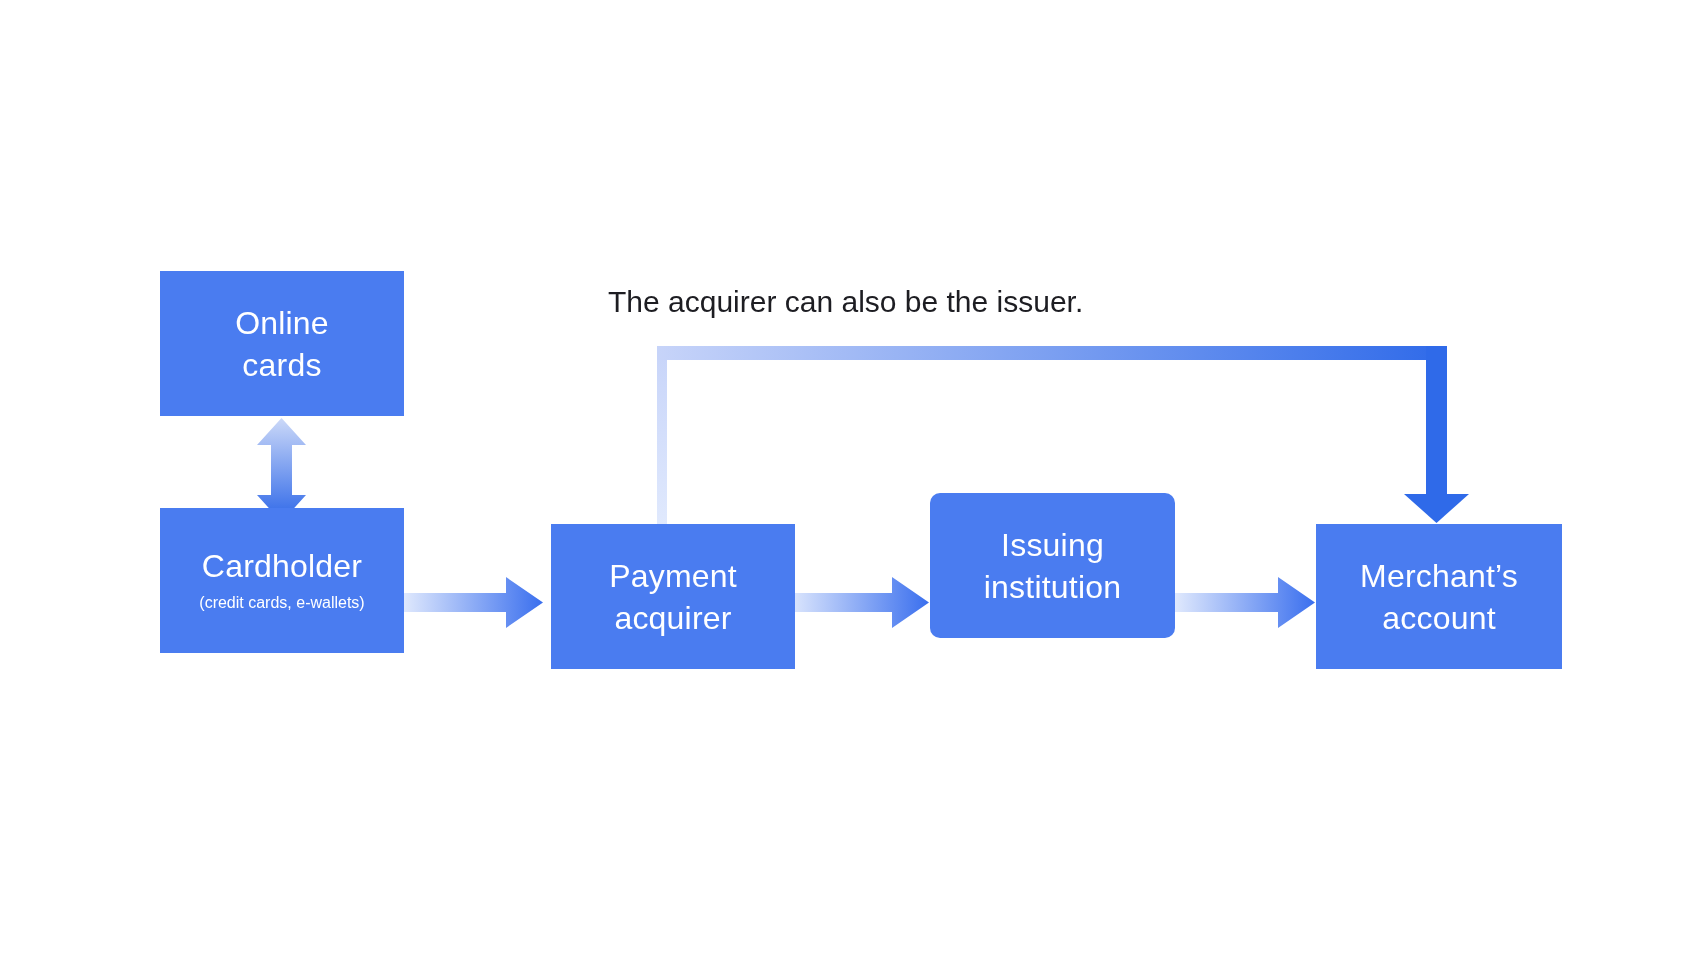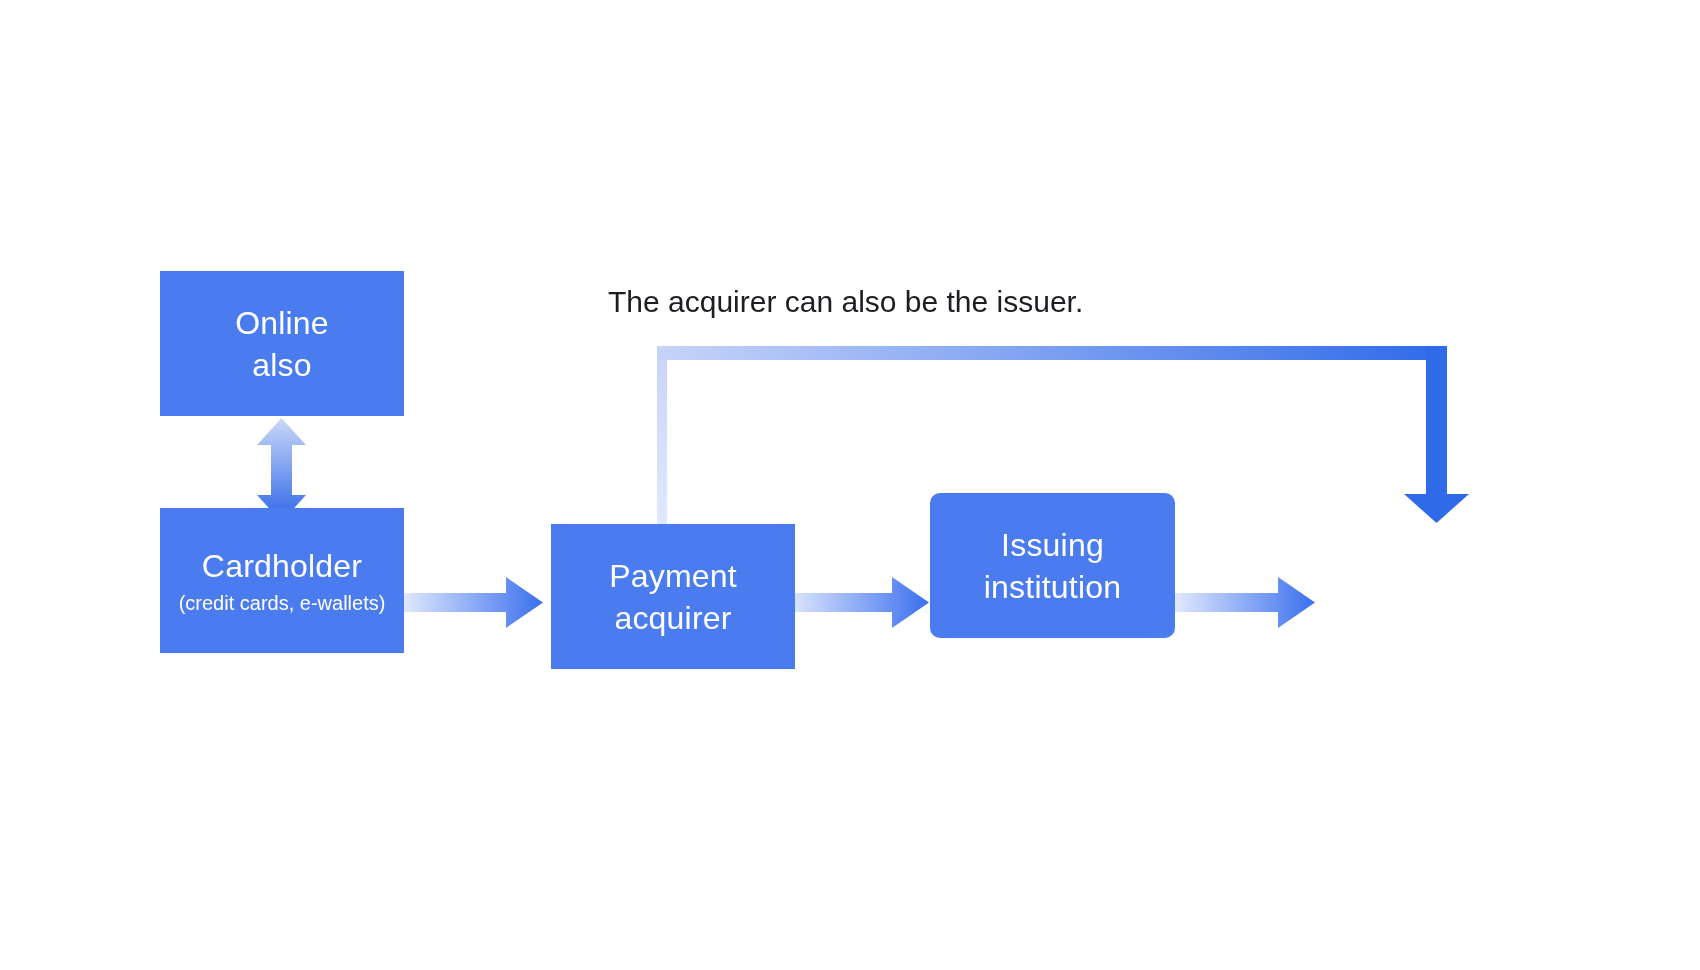--- a/index.html
+++ b/index.html
@@ -32,21 +32,21 @@
     color:var(--node-text,#fff);
     display:flex;flex-direction:column;align-items:center;justify-content:center;
     text-align:center;
     width:244px;height:145px;
   }
   .node .label{
     font-size:32px;line-height:42px;font-weight:400;letter-spacing:.2px;
   }
   .node .label span{display:block;}
   .node .subtitle{
-    font-size:20px;line-height:28px;margin-top:2px;letter-spacing:0;
+    font-size:16px;line-height:28px;margin-top:2px;letter-spacing:0;
   }
   .caption{
     position:absolute;left:608px;top:285px;
     color:var(--caption-text,#1d1d22);
     font-size:30px;line-height:34px;font-weight:400;
     white-space:nowrap;
   }
   
   .pos-online-store{left:160px;top:271px;}
   .pos-cardholder{left:160px;top:508px;}
@@ -99,21 +99,21 @@
     <rect x="657" y="346" width="790" height="14" fill="url(#grad-bypass-horizontal)"></rect>
     <rect class="fill-bypass-strong" x="1426" y="346" width="21" height="150"></rect>
     <polygon class="fill-bypass-strong" points="1404,494 1469,494 1436.5,523"></polygon>
   </svg>
 
   <div class="caption">The acquirer can also be the issuer.</div>
 
   <div class="node pos-online-store">
     <div class="label">
       <span>Online</span>
-      <span>also</span>
+      <span>cards</span>
     </div>
   </div>
 
   <div class="node pos-cardholder">
     <div class="label">
       <span>Cardholder</span>
     </div>
     <div class="subtitle">(credit cards, e-wallets)</div>
   </div>
 
@@ -124,14 +124,20 @@
     </div>
   </div>
 
   <div class="node pos-issuing-institution">
     <div class="label">
       <span>Issuing</span>
       <span>institution</span>
     </div>
   </div>
 
+  <div class="node pos-merchant-account">
+    <div class="label">
+      <span>Merchant’s</span>
+      <span>account</span>
+    </div>
+  </div>
 
 </div>
 
 </body></html>

